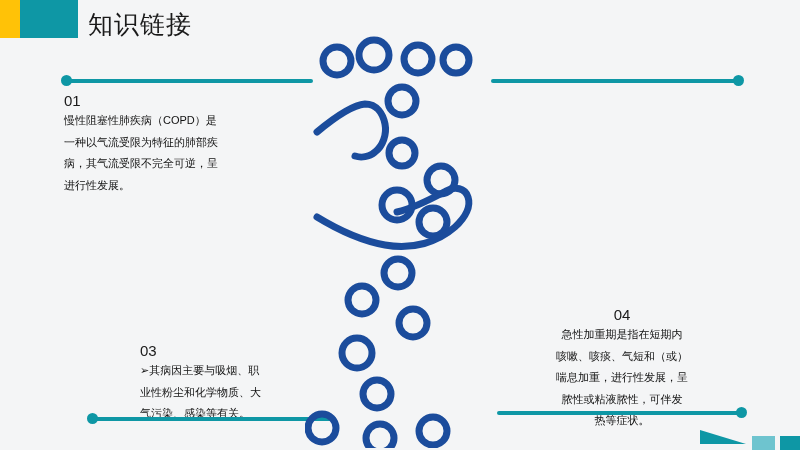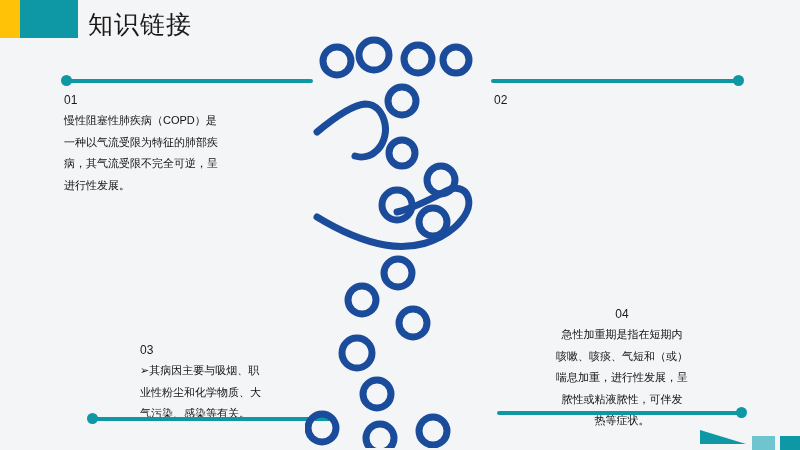--- a/index.html
+++ b/index.html
@@ -64,21 +64,21 @@
     height: 11px;
     border-radius: 50%;
     background: #0e97a5;
   }
 
   
   .block {
     position: absolute;
   }
   .block .num {
-    font-size: 12px;
+    font-size: 15px;
     line-height: 19px;
     color: #1a1a1a;
   }
   .block .body {
     font-size: 11px;
     line-height: 21.5px;
     color: #111111;
     white-space: pre-line;
   }
 
@@ -138,21 +138,20 @@
     <div class="num">01</div>
     <div class="body">慢性阻塞性肺疾病（COPD）是
 一种以气流受限为特征的肺部疾
 病，其气流受限不完全可逆，呈
 进行性发展。</div>
   </div>
 
   <div class="rule" style="left:491px; top:79px; width:247px;"></div>
   <div class="rule-dot" style="left:733px; top:75px;"></div>
   <div class="block" id="block02">
-    <div class="num">02</div>
   </div>
 
   <div class="block" id="block03">
     <div class="num">03</div>
     <div class="body">➢其病因主要与吸烟、职
 业性粉尘和化学物质、大
 气污染、感染等有关。</div>
   </div>
   <div class="rule" style="left:92px; top:417px; width:244px;"></div>
   <div class="rule-dot" style="left:87px; top:413px;"></div>

